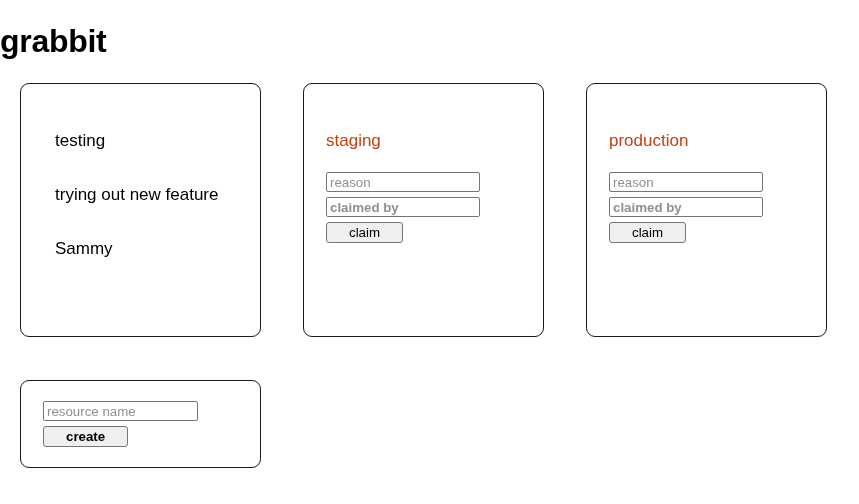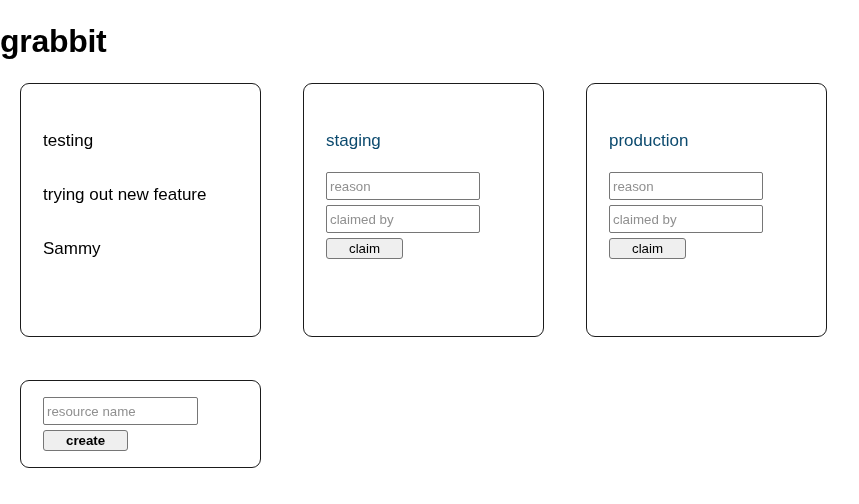--- a/index.html
+++ b/index.html
@@ -63,21 +63,21 @@
     justify-content: center;
   }
 
   .create-row {
     padding-left: 22px;
   }
 
   .resource-line {
     font-size: 17px;
     line-height: 20px;
-    margin: 0;
+    margin: 12px;
     padding: 0;
     color: #000000;
   }
 
   .resource-name {
     margin-top: 25px;
   }
 
   .resource-reason {
     margin-top: 34px;
@@ -86,21 +86,21 @@
   .resource-holder {
     margin-top: 34px;
   }
 
   .card-heading {
     font-size: 17px;
     line-height: 20px;
     margin: 0;
     padding: 0;
     margin-top: 25px;
-    color: #0c4a6e;
+    color: #c2410c;
   }
 
   .btn-stack {
     margin-top: 19px;
   }
 
   .grab-btn {
     display: block;
     box-sizing: border-box;
     font-family: "Liberation Sans", sans-serif;
@@ -116,21 +116,21 @@
   }
 
   .grab-btn + .grab-btn {
     margin-top: 6px;
   }
 
   .grab-input {
     display: block;
     box-sizing: border-box;
     width: 154px;
-    height: 28px;
+    height: 20px;
     font-family: "Liberation Sans", sans-serif;
     font-size: 13.3px;
     line-height: 16px;
     color: #000000;
     background: #ffffff;
     border: 1px solid #767676;
     border-radius: 2px;
     padding: 1px 3px;
     margin: 0;
     outline: none;
@@ -140,20 +140,21 @@
     color: #909090;
     opacity: 1;
   }
 
   .form-block {
     margin-top: 21px;
   }
 
   .form-block .grab-input + .grab-input {
     margin-top: 5px;
+    font-weight: bold;
   }
 
   .form-block .grab-btn {
     margin-top: 5px;
   }
 
   .create-block .grab-input {
     width: 155px;
   }
 

